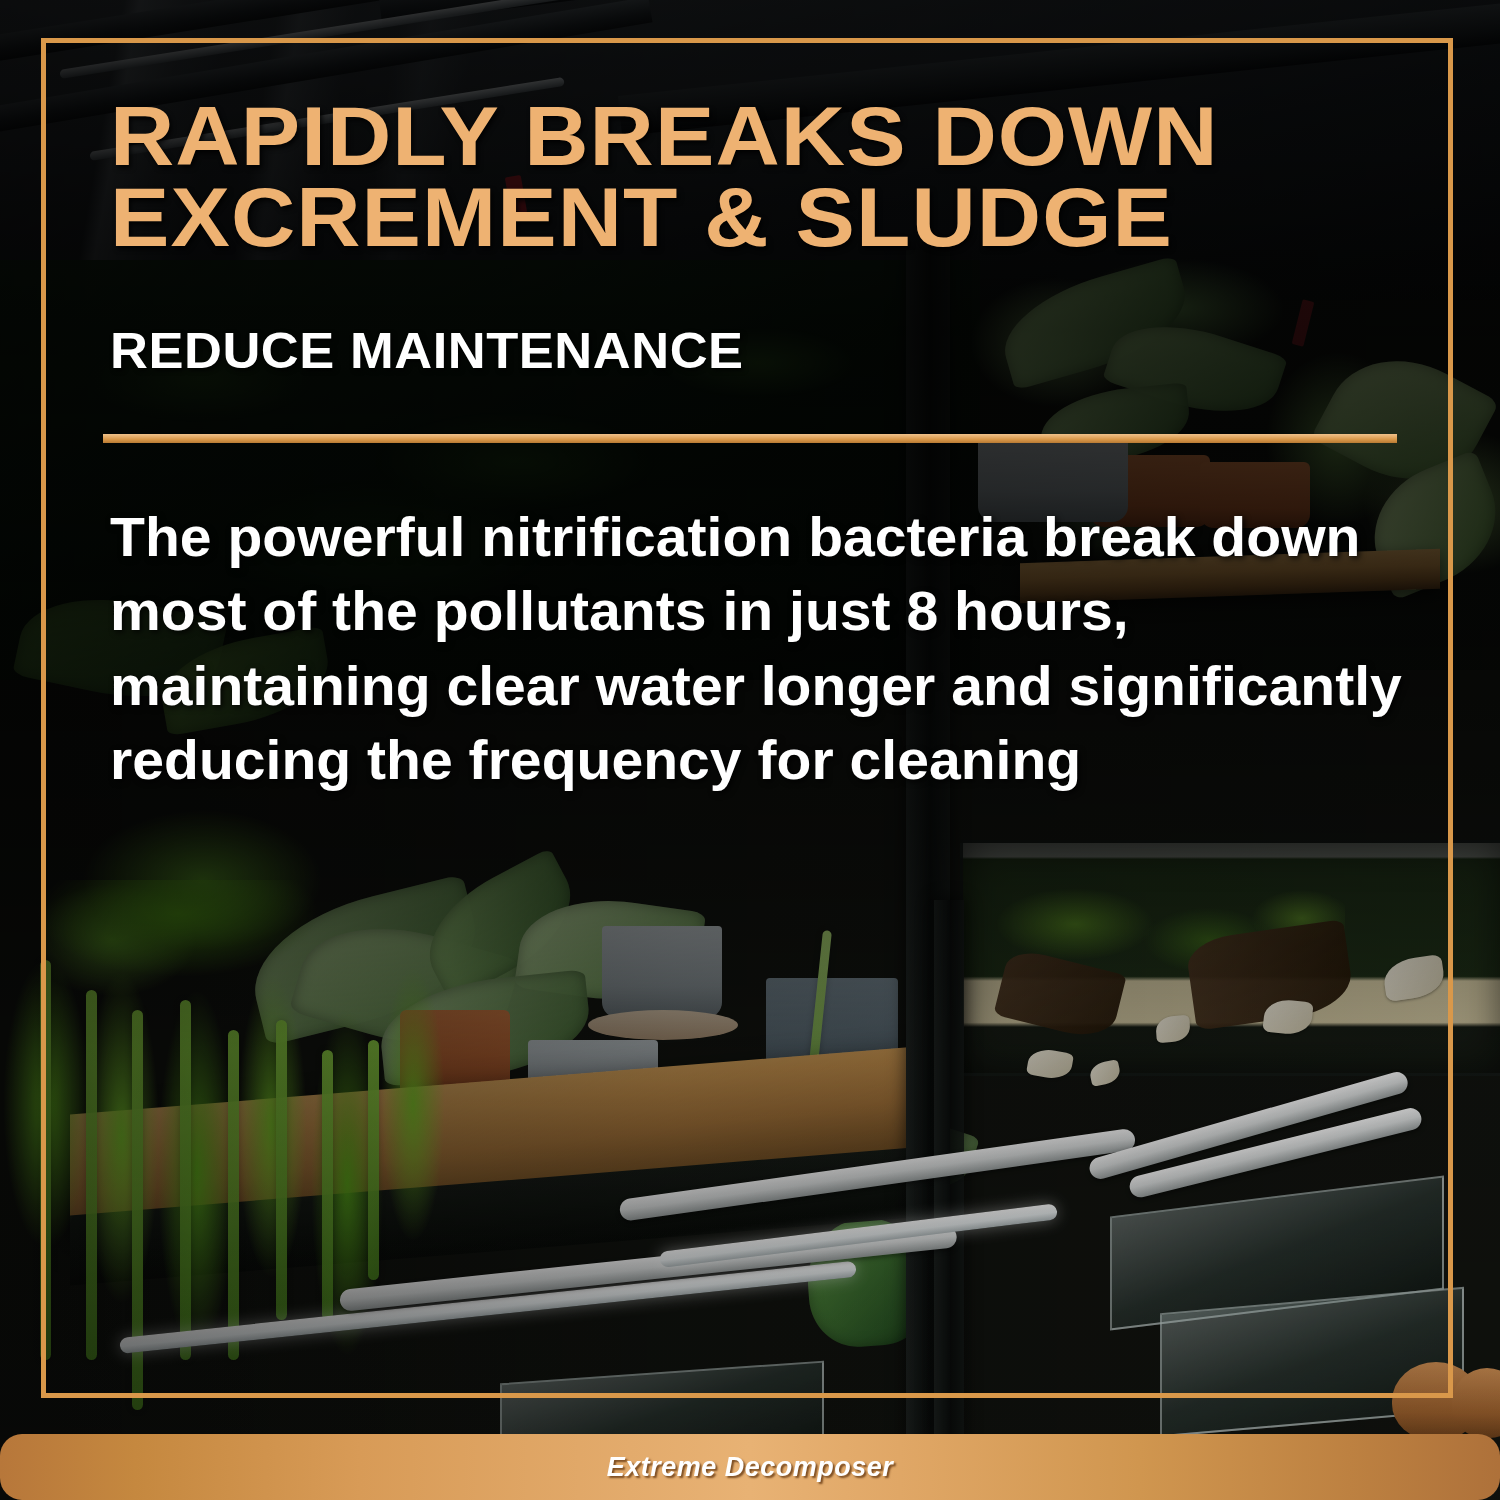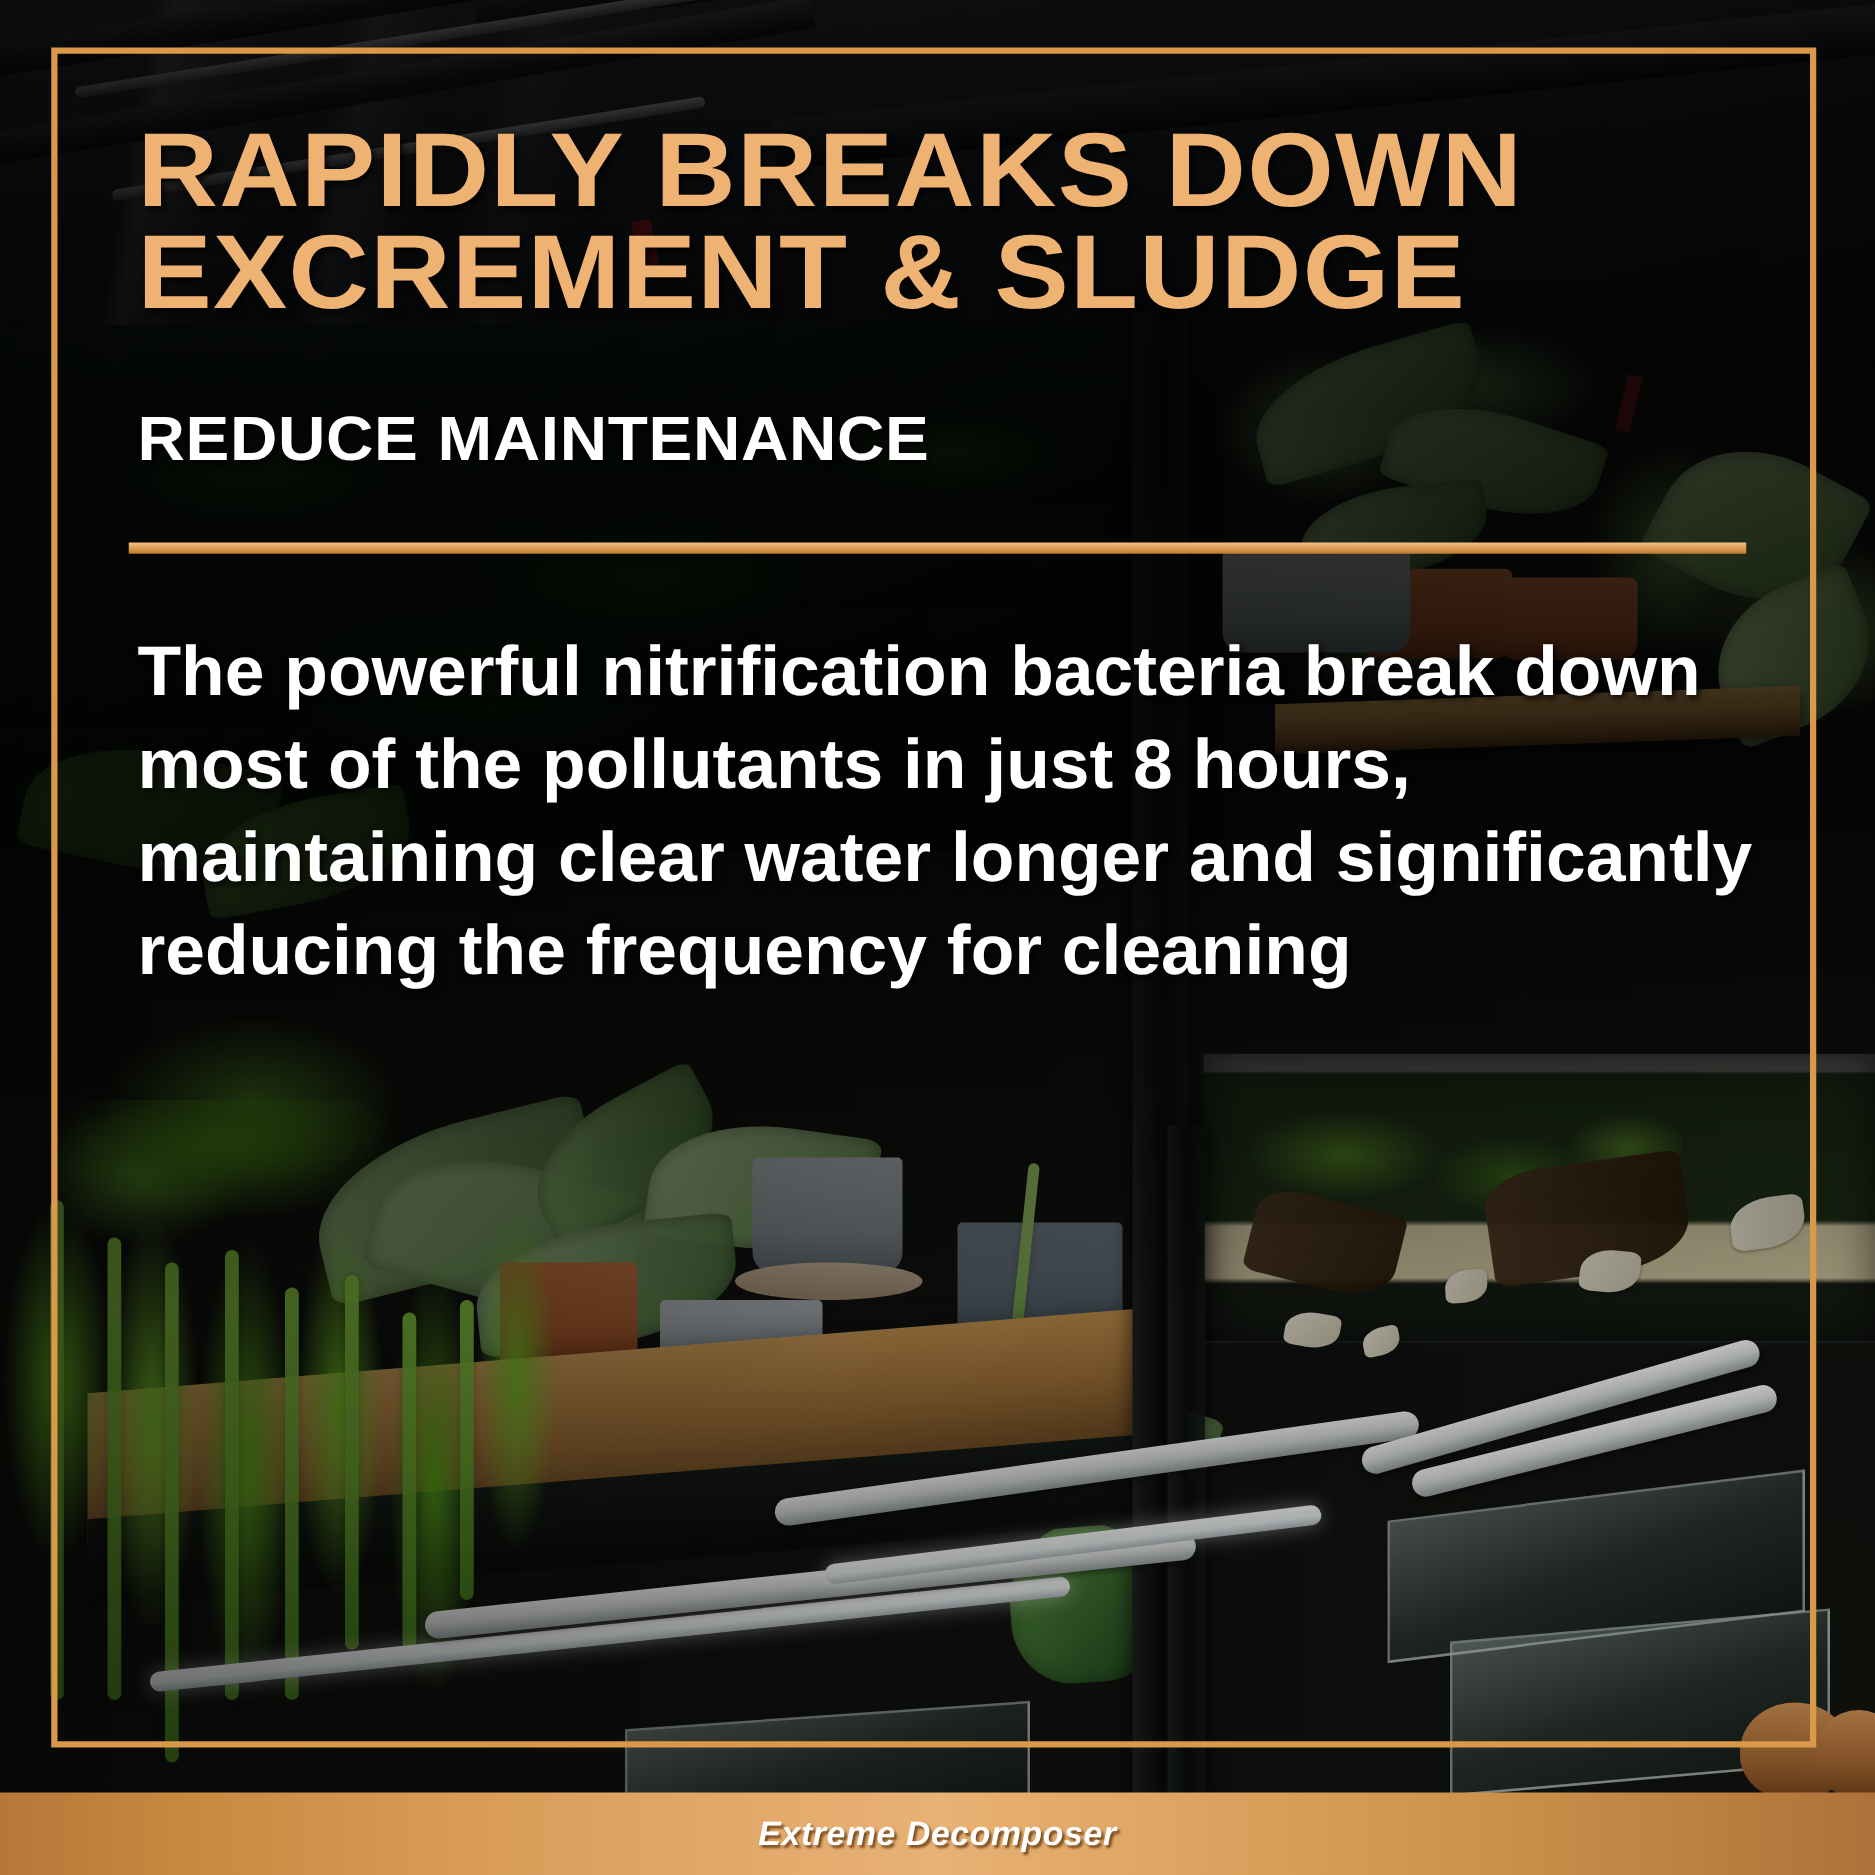--- a/index.html
+++ b/index.html
@@ -285,20 +285,21 @@
     text-shadow: 2px 2px 6px rgba(0,0,0,.9);
   }
 
   
   .bottombar {
     position: absolute;
     left: 0; top: 1434px; width: 1500px; height: 66px;
     background: linear-gradient(90deg,
       #b7773a 0%, #c5883f 9%, #d89b57 24%, #e3ab6c 42%, #e8b274 50%,
       #e0a766 60%, #d0964f 76%, #bd8141 90%, #ae713a 100%);
+    border-radius: 22px;
   }
   .bottombar-label {
     position: absolute;
     left: 0; top: 0; width: 1500px;
     line-height: 66px;
     text-align: center;
     color: #ffffff;
     font-weight: 700;
     font-style: italic;
     font-size: 27px;

